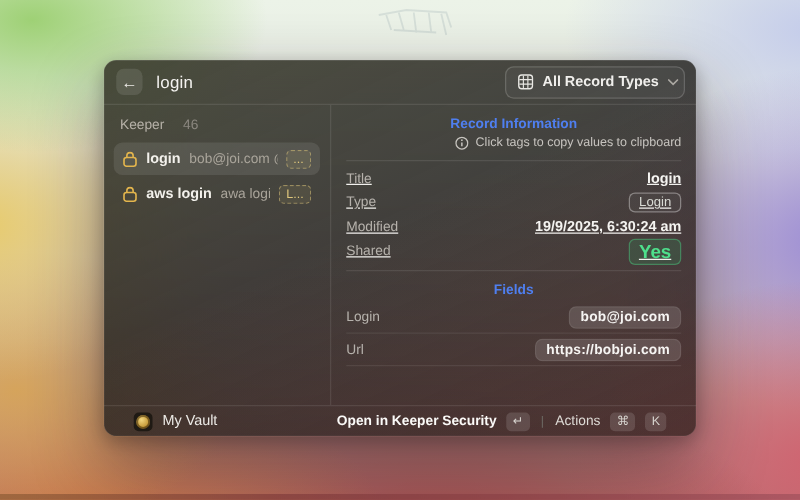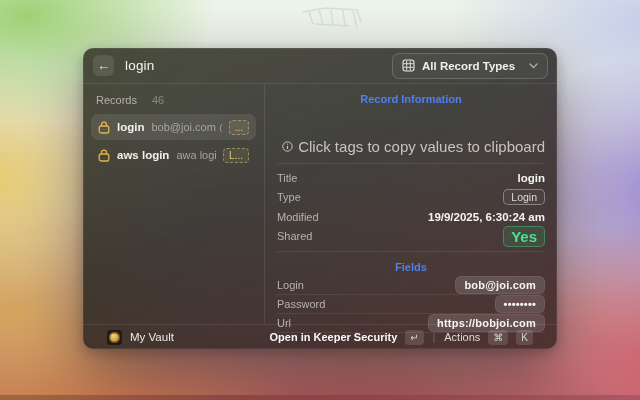--- a/index.html
+++ b/index.html
@@ -43,21 +43,21 @@
 
   
   .topbar { height:36px; flex:0 0 36px; display:flex; align-items:center; padding:0 9px 0 10px;
             border-bottom:1px solid rgba(255,255,255,0.09); }
   .back-btn { width:21px; height:21px; border-radius:6px; background:rgba(255,255,255,0.10);
               display:flex; align-items:center; justify-content:center;
               color:#eceae6; font-size:13px; cursor:default; }
   .query { margin-left:11px; font-size:13.5px; font-weight:400; color:#f4f3f0; letter-spacing:.2px; }
   .spacer { flex:1; }
   .filter {
-    width:156px; height:26px; border-radius:7px; border:1px solid rgba(255,255,255,0.17);
+    width:144px; height:26px; border-radius:7px; border:1px solid rgba(255,255,255,0.17);
     background:rgba(255,255,255,0.035); display:flex; align-items:center; padding:0 9px; gap:7px;
   }
   .filter-label { font-size:11.5px; font-weight:700; color:#f0efec; flex:1; white-space:nowrap; }
 
   
   .body { flex:1; display:flex; min-height:0; }
 
   .sidebar { width:182px; flex:0 0 182px; border-right:1px solid rgba(255,255,255,0.09);
              padding-top:7px; }
   .records-head { display:flex; align-items:baseline; padding:3px 13px 8px; }
@@ -67,25 +67,25 @@
           gap:7px; padding:0 7px; }
   .item.selected { background:rgba(255,255,255,0.09); }
   .item-title { font-size:11.5px; font-weight:700; color:#f3f1ec; white-space:nowrap; }
   .item-sub { font-size:11px; color:#a9a49a; white-space:nowrap; overflow:hidden; }
   .item-tag { margin-left:auto; font-size:10px; color:#dfc77c; border:1px dashed rgba(223,199,124,0.5);
               background:rgba(223,199,124,0.09); border-radius:4px; padding:0px 5px; line-height:13px;
               white-space:nowrap; }
 
   .detail { flex:1; padding:0 12px; display:flex; flex-direction:column; min-width:0; }
   .sec-head { text-align:center; font-size:11px; font-weight:700; color:#4f7ff0; padding:9px 0 3px; }
-  .hint { text-align:right; font-size:15px; color:#c7c4bf; padding:1px 0 8px;
-          display:flex; align-items:center; justify-content:flex-end; gap:5px;margin-top:29px; }
+  .hint { text-align:right; font-size:10px; color:#c7c4bf; padding:1px 0 8px;
+          display:flex; align-items:center; justify-content:flex-end; gap:5px; }
   .hr { border-top:1px solid rgba(255,255,255,0.09); }
   .info-rows { padding:4px 0 5px; }
-  .irow { height:19.5px; display:flex; align-items:center; justify-content:space-between; }
+  .irow { height:19.5px; display:flex; align-items:center; justify-content:space-between;text-decoration:underline; }
   .ilabel { font-size:11px; color:#b6b2ac; }
   .ival { font-size:11.5px; font-weight:600; color:#f5f4f1; }
   .badge-outline { font-size:10.5px; font-weight:400; color:#d9dbd5;
                    border:1px solid rgba(255,255,255,0.35); border-radius:5px; padding:1px 7px;
                    background:rgba(255,255,255,0.03); }
   .badge-green { font-size:15px; font-weight:700; color:#4ee08c;
                  border:1px solid rgba(78,224,140,0.38); border-radius:5px; padding:1px 7px;
                  background:rgba(46,160,95,0.20); }
   .frow { height:26px; display:flex; align-items:center; justify-content:space-between;
           border-bottom:1px solid rgba(255,255,255,0.075); }
@@ -147,21 +147,21 @@
               <path d="M1 1 L4.5 4.5 L8 1" fill="none" stroke="#aba8a2" stroke-width="1.4" stroke-linecap="round"></path>
             </svg>
         </span>
       </div>
     </div>
 
     <div class="body">
 
       <div class="sidebar">
         <div class="records-head">
-          <span class="records-label">Records</span>
+          <span class="records-label">Keeper</span>
           <span class="records-count">46</span>
         </div>
 
         <div class="item selected">
           <span>
             <svg width="12" height="13" viewBox="0 0 12 13">
               <rect x="1.2" y="5" width="9.6" height="7" rx="2" fill="none" stroke="#e3b54d" stroke-width="1.3"></rect>
               <path d="M3.5 5 V3.6 a2.5 2.5 0 0 1 5 0 V5" fill="none" stroke="#e3b54d" stroke-width="1.3"></path>
             </svg>
           </span>
@@ -215,24 +215,20 @@
             <span class="badge-green">Yes</span>
           </div>
         </div>
 
         <div class="hr"></div>
         <div class="sec-head">Fields</div>
 
         <div class="frow">
           <span class="flabel">Login</span>
           <span class="chip">bob@joi.com</span>
-        </div>
-        <div class="frow">
-          <span class="flabel">Password</span>
-          <span class="chip">••••••••</span>
         </div>
         <div class="frow">
           <span class="flabel">Url</span>
           <span class="chip">https://bobjoi.com</span>
         </div>
       </div>
     </div>
 
     <div class="footer">
       <div class="logo">

